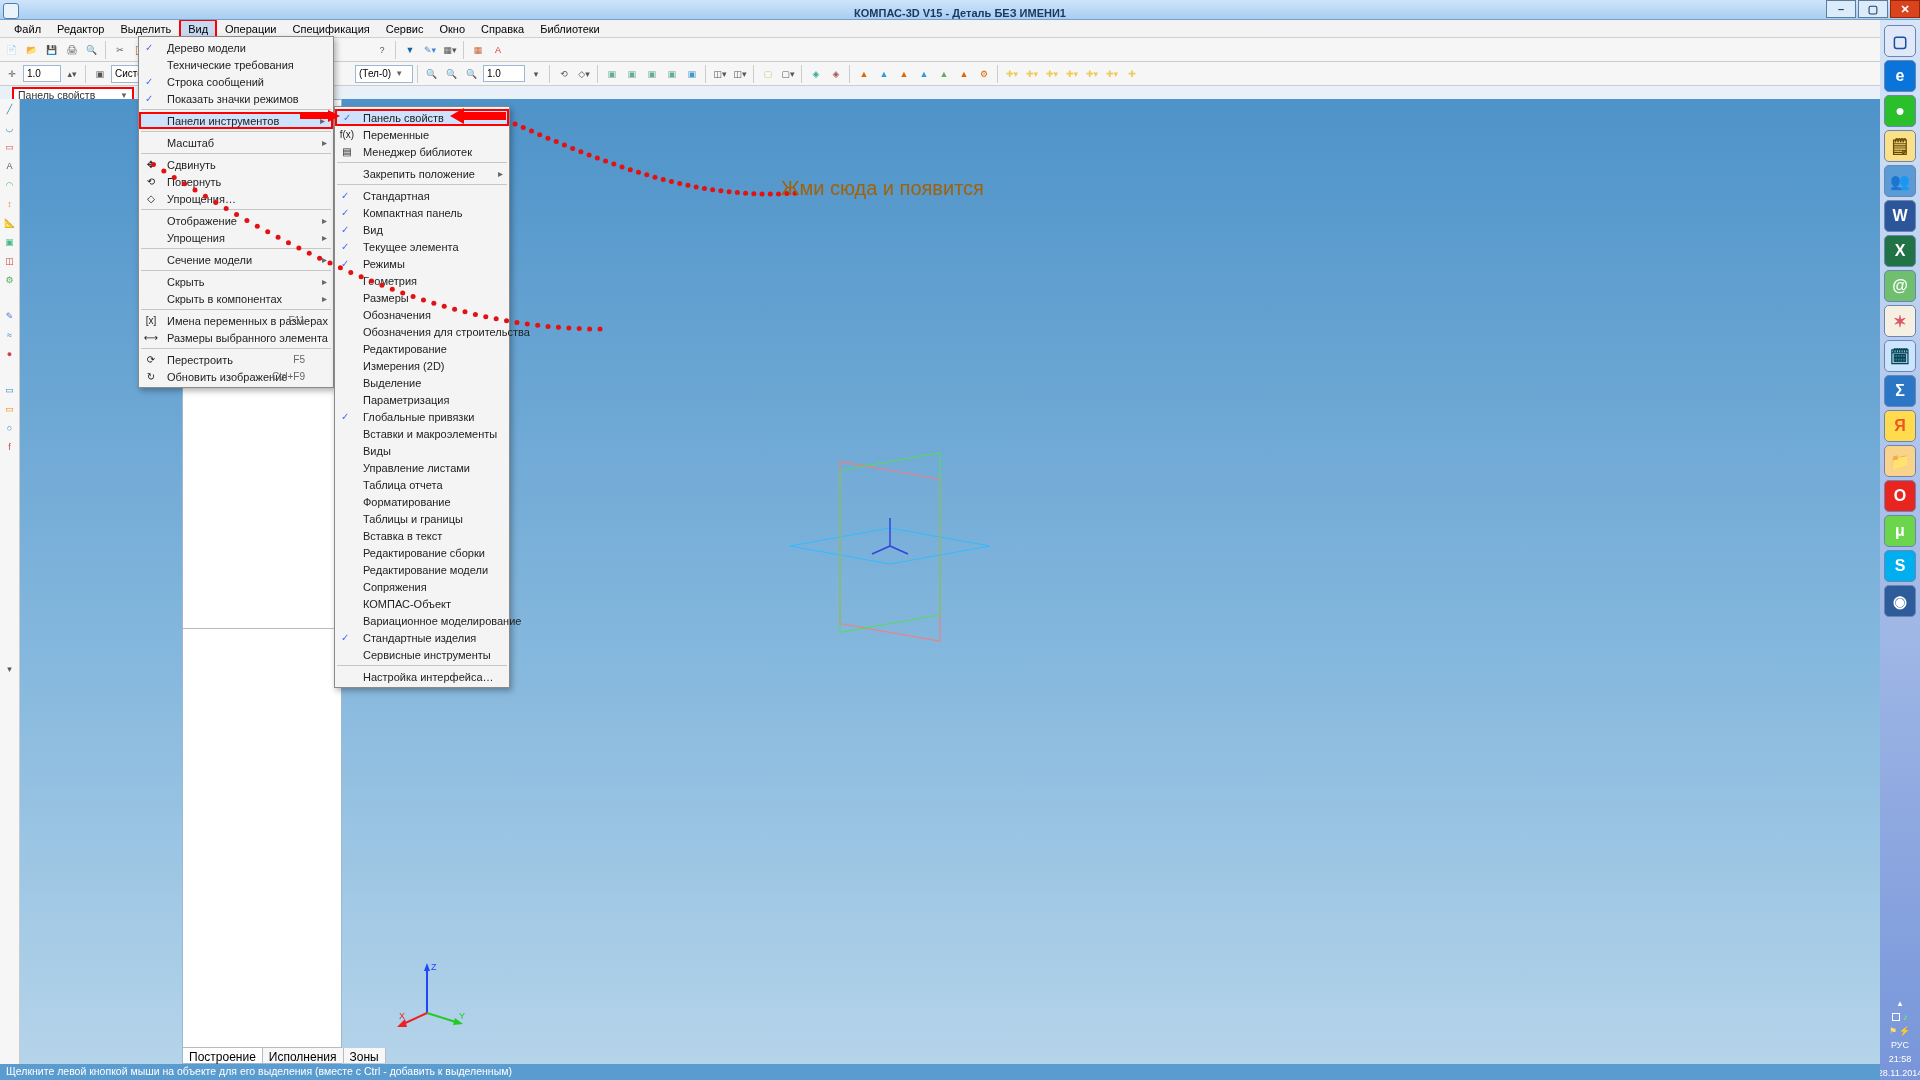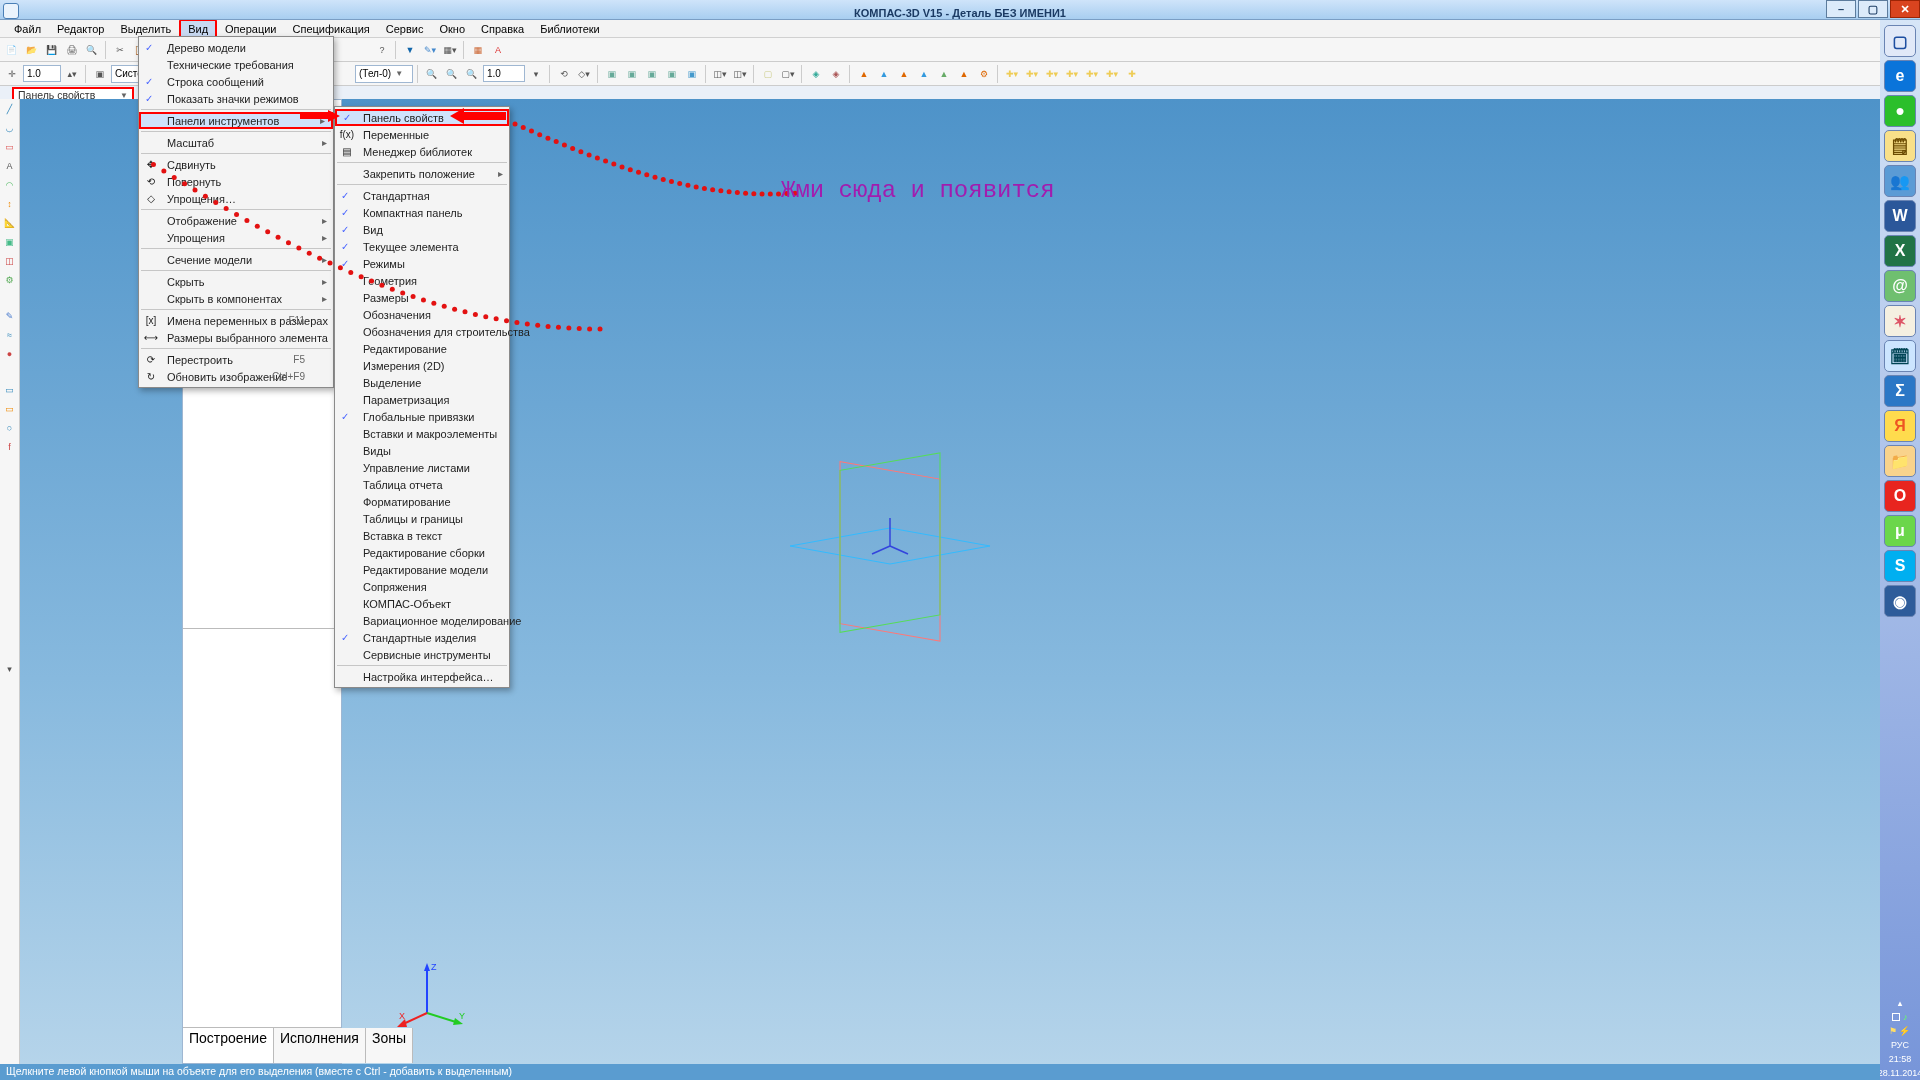--- a/index.html
+++ b/index.html
@@ -27,37 +27,37 @@
 .sidebar-left{position:absolute;left:0;top:99px;bottom:16px;width:20px;background:#f6f6f6;border-right:1px solid #ccc;display:flex;flex-direction:column;align-items:center;gap:3px;padding-top:2px}
 .sidebar-left .tbtn{width:16px;height:16px}
 .sidebar-right{position:absolute;right:0;top:20px;bottom:0;width:40px;background:linear-gradient(180deg,#d6e5f7,#7795d9);display:flex;flex-direction:column;align-items:center;gap:3px;padding-top:5px}
 .sbapp{width:32px;height:32px;border-radius:5px;border:1px solid #6a84b3;background:#fff;display:flex;align-items:center;justify-content:center;font-size:16px;font-weight:bold}
 .sbcorner{position:absolute;right:0;bottom:0;width:40px}
 .sbcorner .row{height:14px;display:flex;align-items:center;justify-content:center;font-size:9px;color:#fff}
 
 .viewport{position:absolute;left:20px;right:40px;top:99px;bottom:16px;background:linear-gradient(#4e93c9 0%, #87b9de 60%, #b5d4ea 100%)}
 
 .tree{position:absolute;left:162px;top:0;width:160px;bottom:0;background:#fff;border:1px solid #9fb7d2;z-index:1}
-.tree .tabbar{position:absolute;bottom:0;left:0;right:0;height:36px;background:#ebeff5;border-top:1px solid #bbb;display:flex;font-size:14px}
+.tree .tabbar{position:absolute;bottom:0;left:0;right:0;height:16px;background:#ebeff5;border-top:1px solid #bbb;display:flex;font-size:12px}
 .tree .tabbar span{padding:2px 6px;border-right:1px solid #bbb;background:#f7f7f7}
 .tree .tabbar span.active{background:#fff}
 
 .menu{position:absolute;background:#f4f4f4;border:1px solid #8a8a8a;box-shadow:2px 3px 6px rgba(0,0,0,.3);padding:2px 0;z-index:200}
 .menu .mrow{height:17px;display:flex;align-items:center;padding:0 28px 0 28px;position:relative;white-space:nowrap;font-size:11px;color:#222}
 .menu .mrow.has-sub:after{content:"▸";position:absolute;right:6px;font-size:10px;color:#666}
 .menu .mrow.hl{background:#cfe2fb;border:2px solid #ff0000;padding:0 26px 0 26px}
 .menu .mrow .micon{position:absolute;left:4px;width:16px;height:16px;display:flex;align-items:center;justify-content:center;font-size:10px}
 .menu .mrow .chk{position:absolute;left:6px;font-size:10px;color:#4a66ff}
 .menu .mrow .shortcut{position:absolute;right:28px;font-size:10px;color:#666}
 .menu hr{border:none;border-top:1px solid #c6c6c6;margin:2px 2px}
 #menu1{left:138px;top:36px;width:196px}
 #menu2{left:334px;top:106px;width:176px}
 
 .annot{position:absolute;z-index:500;pointer-events:none}
-.annot-text{color:#a21caf;font-size:24px;font-weight:500;font-family:Liberation Mono, monospace}
+.annot-text{color:#a16207;font-size:20px;font-weight:500;font-family:Liberation Sans, sans-serif}
 .dotline{position:absolute;z-index:499}
 .dotline circle{fill:#e31111}
 .arrow{position:absolute;z-index:501}
 .arrow path{fill:#ff0000}
 
 .status{position:absolute;left:0;right:40px;bottom:0;height:16px;background:#5a9cd0;color:#fff;font-size:10.5px;padding:1px 6px}
 
 .gizmo{position:absolute;left:377px;bottom:33px}
 
 .planes{position:absolute;left:760px;top:347px}

